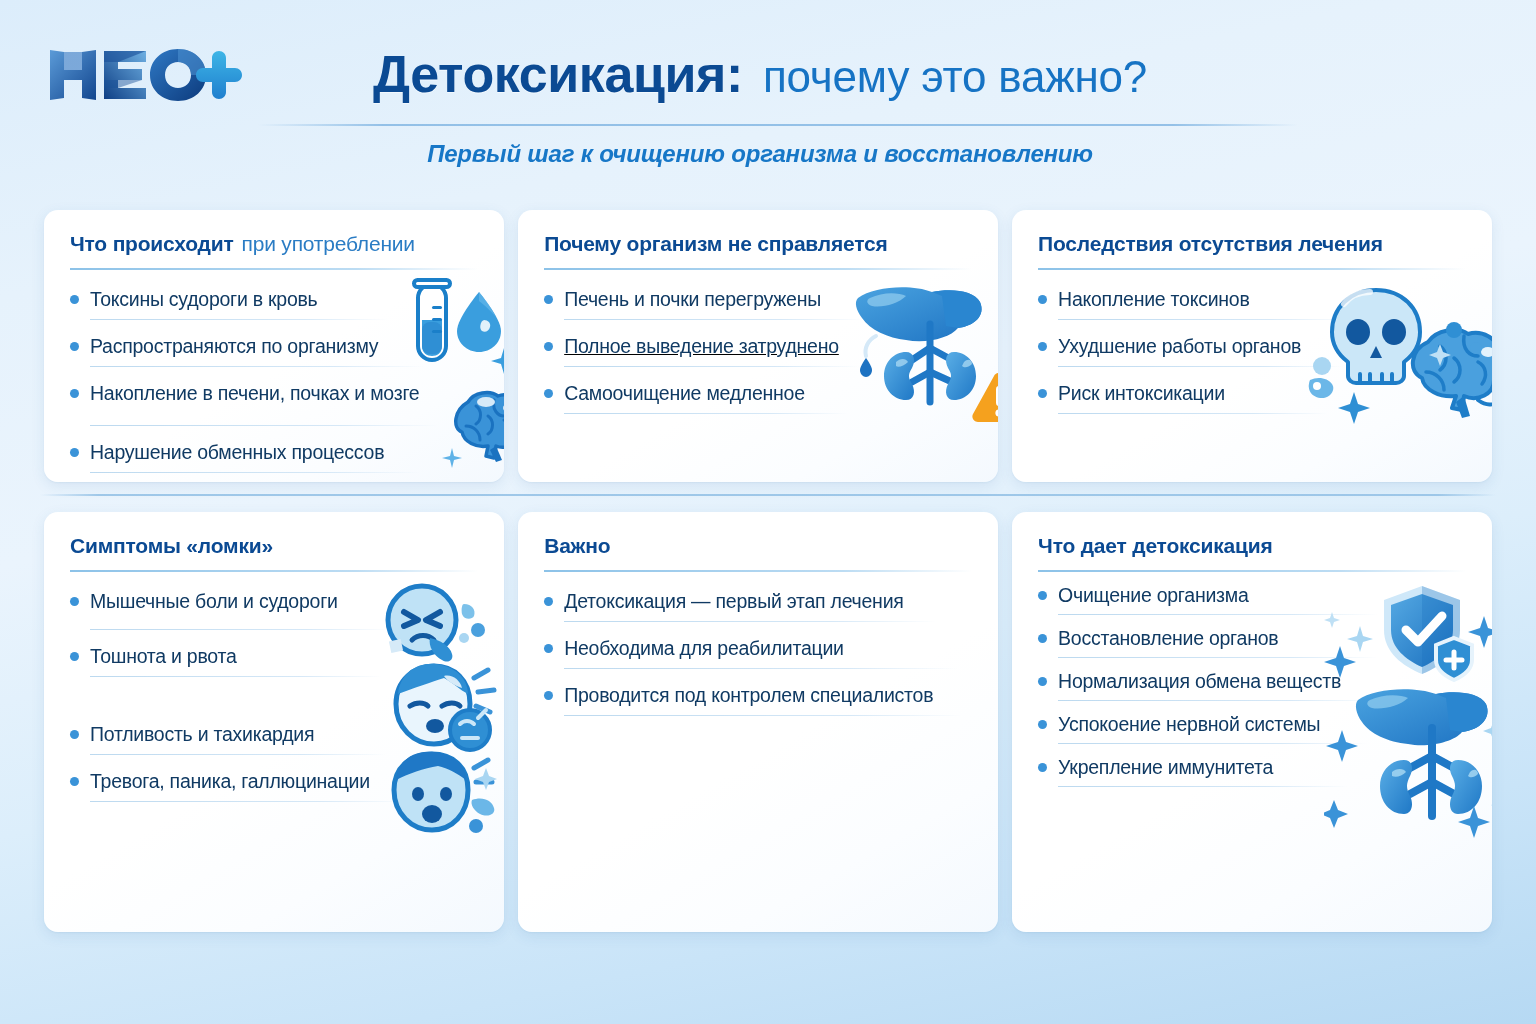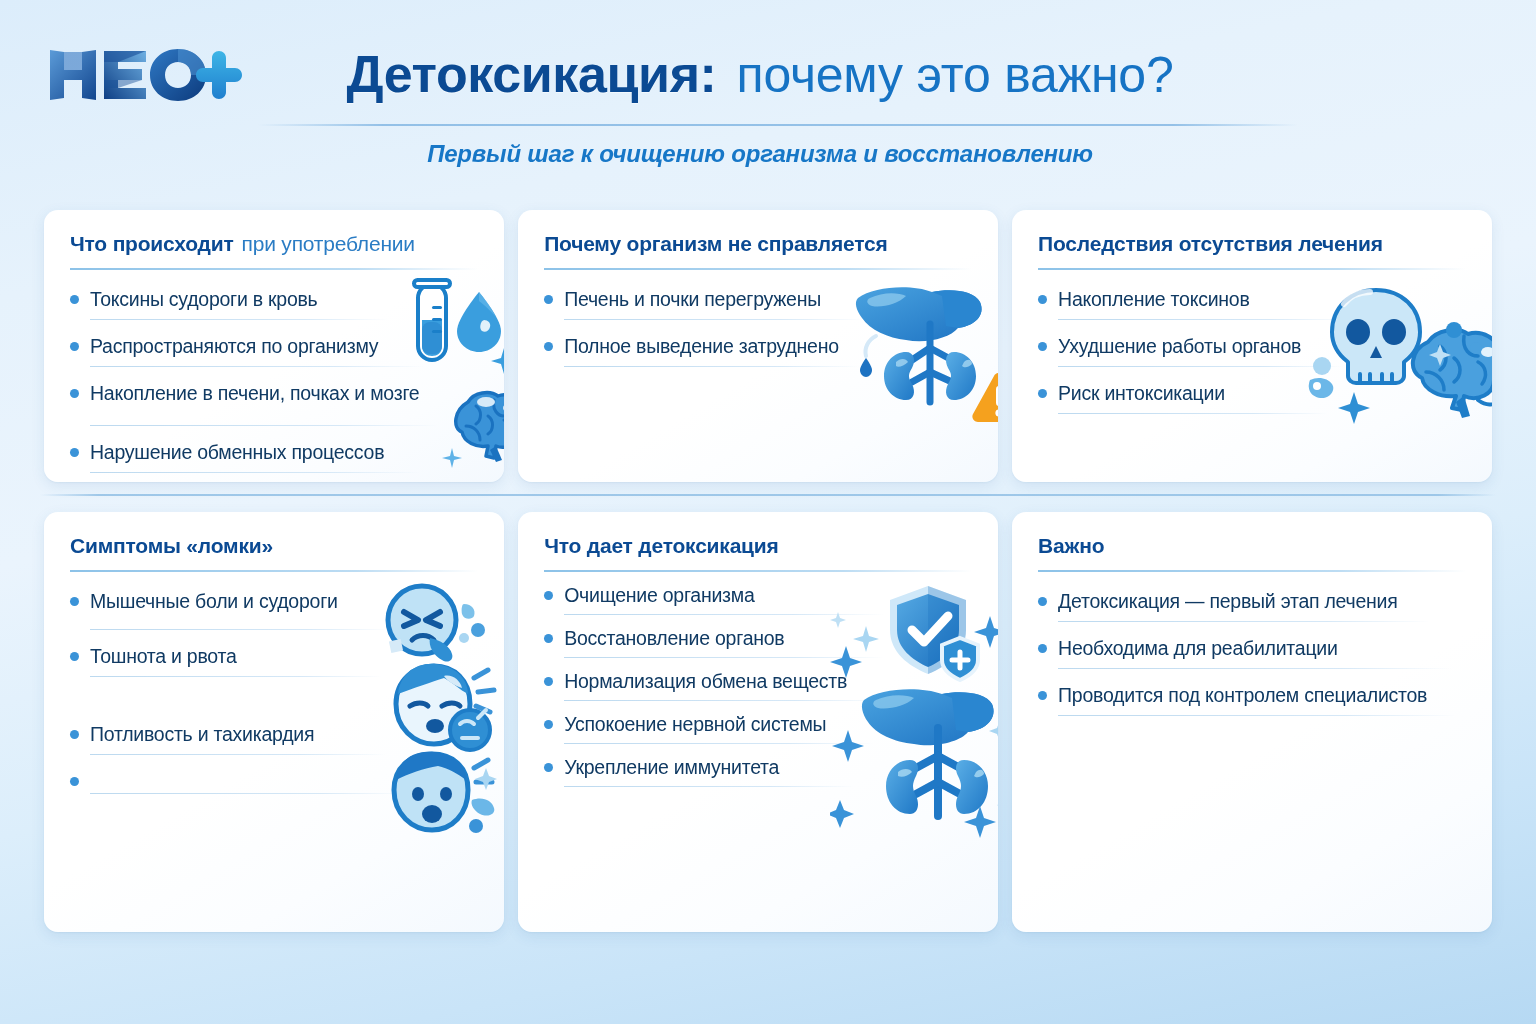--- a/index.html
+++ b/index.html
@@ -24,21 +24,21 @@
     position:absolute; left:290px; top:44px; width:940px; height:66px;
     display:flex; align-items:baseline; justify-content:center; gap:20px;
     white-space:nowrap;
   }
   .title .t-strong{
     font-size:52px; font-weight:700; color:#0b4a93; letter-spacing:-0.4px;
     font-family:"Liberation Sans", sans-serif;
     text-shadow:0 1px 0 rgba(255,255,255,.55);
   }
   .title .t-light{
-    font-size:50px; font-weight:400; color:#1673c4; letter-spacing:-0.2px;
+    font-size:44px; font-weight:400; color:#1673c4; letter-spacing:-0.2px;
     font-family:"Liberation Sans", sans-serif;
   }
   .title-rule{
     position:absolute; left:258px; top:124px; width:1040px; height:2px;
     background:linear-gradient(90deg,rgba(141,190,231,0) 0%,rgba(120,176,224,.75) 12%,rgba(120,176,224,.75) 88%,rgba(141,190,231,0) 100%);
   }
   .subtitle{
     position:absolute; left:290px; top:140px; width:940px;
     text-align:center; font-size:24px; font-style:italic; font-weight:700;
     color:#1777c7; letter-spacing:-0.2px;
@@ -231,26 +231,31 @@
       </div>
       <div class="card-head-rule"></div>
 
       <div class="bullets">
         <div class="bullet" style="padding-bottom:8px;">
           <span class="dot"></span>
           <span class="btext">Печень и почки перегружены</span>
           <span class="bline" style="width:300px;"></span>
         </div>
         <div class="b-gap"></div>
-        <div class="bullet" style="padding-bottom:8px;">
+        <div class="bullet" style="padding-bottom:8px;text-decoration:underline;">
           <span class="dot"></span>
           <span class="btext">Полное выведение затруднено</span>
           <span class="bline" style="width:296px;"></span>
         </div>
         <div class="b-gap"></div>
+        <div class="bullet" style="padding-bottom:8px;">
+          <span class="dot"></span>
+          <span class="btext">Самоочищение медленное</span>
+          <span class="bline" style="width:284px;"></span>
+        </div>
       </div>
 
       <div class="icon-layer">
         <svg style="left:336px; top:72px;" width="140" height="130" viewBox="0 0 140 130">
           <defs>
             <linearGradient id="liv1" x1="0" y1="0" x2="1" y2="1">
               <stop offset="0" stop-color="#4aa3e0"></stop>
                 <stop offset="1" stop-color="#1d72c2"></stop>
             </linearGradient>
             <linearGradient id="kid1" x1="0" y1="0" x2="1" y2="1">
@@ -370,20 +375,21 @@
         </div>
         <div class="b-gap"></div>
         <div class="bullet" style="padding-bottom:8px;margin-top:31px;">
           <span class="dot"></span>
           <span class="btext">Потливость и тахикардия</span>
           <span class="bline" style="width:296px;"></span>
         </div>
         <div class="b-gap"></div>
         <div class="bullet" style="padding-bottom:8px;">
           <span class="dot"></span>
+          <span class="btext">Тревога, паника, галлюцинации</span>
           <span class="bline" style="width:316px;"></span>
         </div>
       </div>
 
       <div class="icon-layer">
 
         <svg style="left:334px; top:70px;" width="112" height="84" viewBox="0 0 112 84">
           <circle cx="44" cy="38" r="34" fill="#bfe2f6" stroke="#1e7dc8" stroke-width="5"></circle>
           <path d="M26 30 L40 38 L26 44" stroke="#12589f" stroke-width="6" fill="none" stroke-linecap="round" stroke-linejoin="round"></path>
           <path d="M62 30 L48 38 L62 44" stroke="#12589f" stroke-width="6" fill="none" stroke-linecap="round" stroke-linejoin="round"></path>
@@ -413,20 +419,48 @@
           <path d="M18 42 C18 18 36 6 56 6 C76 6 92 18 92 42 C92 66 76 82 56 82 C36 82 18 66 18 42 Z" fill="#bfe2f6" stroke="#1e7dc8" stroke-width="5"></path>
           <path d="M20 32 C22 12 38 2 58 4 C76 6 90 16 90 32 C82 26 72 20 62 18 C48 20 32 26 20 32 Z" fill="#1f78c6"></path>
           <ellipse cx="42" cy="46" rx="6" ry="7" fill="#12589f"></ellipse>
           <ellipse cx="70" cy="46" rx="6" ry="7" fill="#12589f"></ellipse>
           <ellipse cx="56" cy="66" rx="10" ry="9" fill="#12589f"></ellipse>
           <path d="M98 20 L112 12 M100 34 L116 34" stroke="#3a93d8" stroke-width="5" stroke-linecap="round"></path>
           <path d="M110 20 L113 28 L121 31 L113 34 L110 42 L107 34 L99 31 L107 28 Z" fill="#a9d6f2"></path>
           <path d="M96 52 C106 48 116 52 118 60 C120 66 112 70 104 66 C98 63 94 56 96 52 Z" fill="#6bb7e8"></path>
           <circle cx="100" cy="78" r="7" fill="#3a93d8"></circle>
         </svg>
+      </div>
+    </div>
+
+    <div class="card c3">
+      <div class="card-head">
+        <span class="h-strong">Важно</span>
+        <span class="h-light"></span>
+      </div>
+      <div class="card-head-rule"></div>
+
+      <div class="bullets">
+        <div class="bullet" style="padding-bottom:8px;">
+          <span class="dot"></span>
+          <span class="btext">Детоксикация — первый этап лечения</span>
+          <span class="bline" style="width:372px;"></span>
+        </div>
+        <div class="b-gap"></div>
+        <div class="bullet" style="padding-bottom:8px;">
+          <span class="dot"></span>
+          <span class="btext">Необходима для реабилитации</span>
+          <span class="bline" style="width:394px;"></span>
+        </div>
+        <div class="b-gap"></div>
+        <div class="bullet" style="padding-bottom:8px;">
+          <span class="dot"></span>
+          <span class="btext">Проводится под контролем специалистов</span>
+          <span class="bline" style="width:398px;"></span>
+        </div>
       </div>
     </div>
 
     <div class="card c2">
       <div class="card-head">
         <span class="h-strong">Что дает детоксикация</span>
         <span class="h-light"></span>
       </div>
       <div class="card-head-rule"></div>
 
@@ -508,43 +542,15 @@
           <path d="M160 8 L164 20 L176 24 L164 28 L160 40 L156 28 L144 24 L156 20 Z" fill="#3a93d8"></path>
           <path d="M8 4 L10 10 L16 12 L10 14 L8 20 L6 14 L0 12 L6 10 Z" fill="#bfe0f5"></path>
           <path d="M18 122 L22 134 L34 138 L22 142 L18 154 L14 142 L2 138 L14 134 Z" fill="#3a93d8"></path>
           <path d="M170 112 L173 120 L181 123 L173 126 L170 134 L167 126 L159 123 L167 120 Z" fill="#a9d6f2"></path>
           <path d="M10 192 L14 202 L24 206 L14 210 L10 220 L6 210 L-4 206 L6 202 Z" fill="#3a93d8"></path>
           <path d="M150 198 L154 210 L166 214 L154 218 L150 230 L146 218 L134 214 L146 210 Z" fill="#3a93d8"></path>
           <path d="M178 186 L181 194 L189 197 L181 200 L178 208 L175 200 L167 197 L175 194 Z" fill="#a9d6f2"></path>
         </svg>
       </div>
     </div>
-
-    <div class="card c3">
-      <div class="card-head">
-        <span class="h-strong">Важно</span>
-        <span class="h-light"></span>
-      </div>
-      <div class="card-head-rule"></div>
-
-      <div class="bullets">
-        <div class="bullet" style="padding-bottom:8px;">
-          <span class="dot"></span>
-          <span class="btext">Детоксикация — первый этап лечения</span>
-          <span class="bline" style="width:372px;"></span>
-        </div>
-        <div class="b-gap"></div>
-        <div class="bullet" style="padding-bottom:8px;">
-          <span class="dot"></span>
-          <span class="btext">Необходима для реабилитации</span>
-          <span class="bline" style="width:394px;"></span>
-        </div>
-        <div class="b-gap"></div>
-        <div class="bullet" style="padding-bottom:8px;">
-          <span class="dot"></span>
-          <span class="btext">Проводится под контролем специалистов</span>
-          <span class="bline" style="width:398px;"></span>
-        </div>
-      </div>
-    </div>
   </div>
 
 </div>
 
 </body></html>

